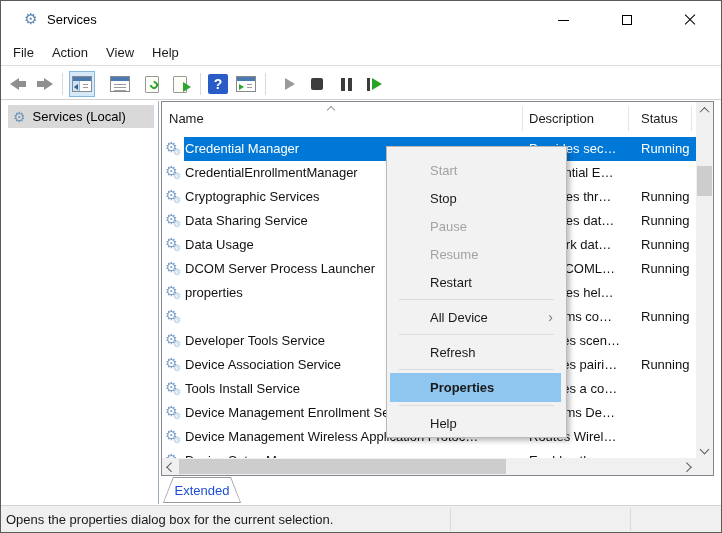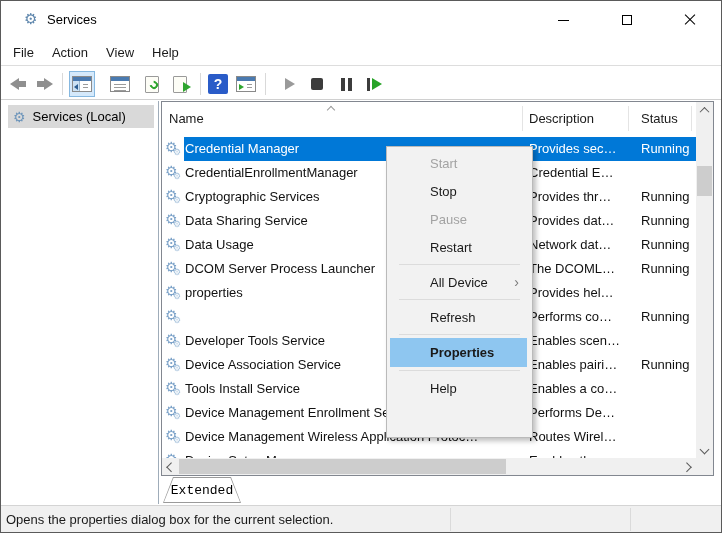--- a/index.html
+++ b/index.html
@@ -90,31 +90,31 @@
   .h-left{left:0;} .h-left .chev{transform:rotate(-45deg) translate(0px,1px);}
   .h-right{right:0;} .h-right .chev{transform:rotate(135deg) translate(1px,0px);}
   .v-thumb{position:absolute;left:1px;right:1px;top:64px;height:30px;background:#cdcdcd;}
   .h-thumb{position:absolute;top:1px;bottom:1px;left:17px;width:327px;background:#cdcdcd;}
 
   
   .tabsbar{position:absolute;left:160px;top:475px;width:553px;height:28px;background:#fff;}
   .tab{position:absolute;top:1px;height:26px;width:78px;}
   .tab .shape{position:absolute;inset:0;background:#9a9a9a;clip-path:polygon(10px 0,calc(100% - 10px) 0,100% 100%,0 100%);}
   .tab .shape::after{content:"";position:absolute;inset:1px;background:#fff;clip-path:polygon(9.5px 0,calc(100% - 9.5px) 0,100% 100%,0 100%);}
-  .tab .tlabel{position:absolute;inset:0;display:flex;align-items:center;justify-content:center;color:#000000;z-index:2;font-family:Liberation Mono, monospace;}
+  .tab .tlabel{position:absolute;inset:0;display:flex;align-items:center;justify-content:center;color:#1d4ed8;z-index:2;}
   .tab-extended{left:2px;z-index:3;}
   .tab-standard{left:70px;z-index:1;}
 
   
   .statusbar{position:absolute;left:0;right:0;top:504px;height:28px;background:#f0f0f0;border-top:1px solid #d4d4d4;}
   .status-text{position:absolute;left:5px;top:6px;color:#1a1a1a;}
   .status-sep{position:absolute;top:2px;bottom:2px;width:1px;background:#dadada;}
 
   
-  .ctxmenu{position:absolute;left:385px;top:145px;width:147px;height:292px;background:#f2f2f2;border:1px solid #bababa;box-shadow:3px 3px 5px rgba(0,0,0,0.25);z-index:50;padding-top:2px;}
+  .ctxmenu{position:absolute;left:385px;top:145px;width:181px;height:292px;background:#f2f2f2;border:1px solid #bababa;box-shadow:3px 3px 5px rgba(0,0,0,0.25);z-index:50;padding-top:9px;}
   .mi{position:relative;height:28px;display:flex;align-items:center;padding-left:43px;color:#1a1a1a;}
   .mi.disabled{color:#a3a3a3;}
   .mi.bold{font-weight:bold;}
   .mi.hl{height:29px;}
   .mi.hl::before{content:"";position:absolute;left:3px;right:5px;top:0;bottom:0;background:#8ec6f0;}
   .mi span{position:relative;z-index:1;}
   .mi .sub{position:absolute;right:13px;color:#7a7a7a;font-size:14px;z-index:1;}
   .msep{height:1px;background:#dcdcdc;margin:3px 12px 3px 12px;}
 </style>
 </head>
@@ -400,20 +400,23 @@
   <div class="ctxmenu" id="ctxmenu">
       <div class="mi disabled">
         <span>Start</span>
       </div>
       <div class="mi">
         <span>Stop</span>
       </div>
       <div class="mi disabled">
         <span>Pause</span>
       </div>
+      <div class="mi disabled">
+        <span>Resume</span>
+      </div>
       <div class="mi">
         <span>Restart</span>
       </div>
       <div class="msep"></div>
       <div class="mi">
         <span>All Device</span>
         <span class="sub">›</span>
       </div>
       <div class="msep"></div>
       <div class="mi">

